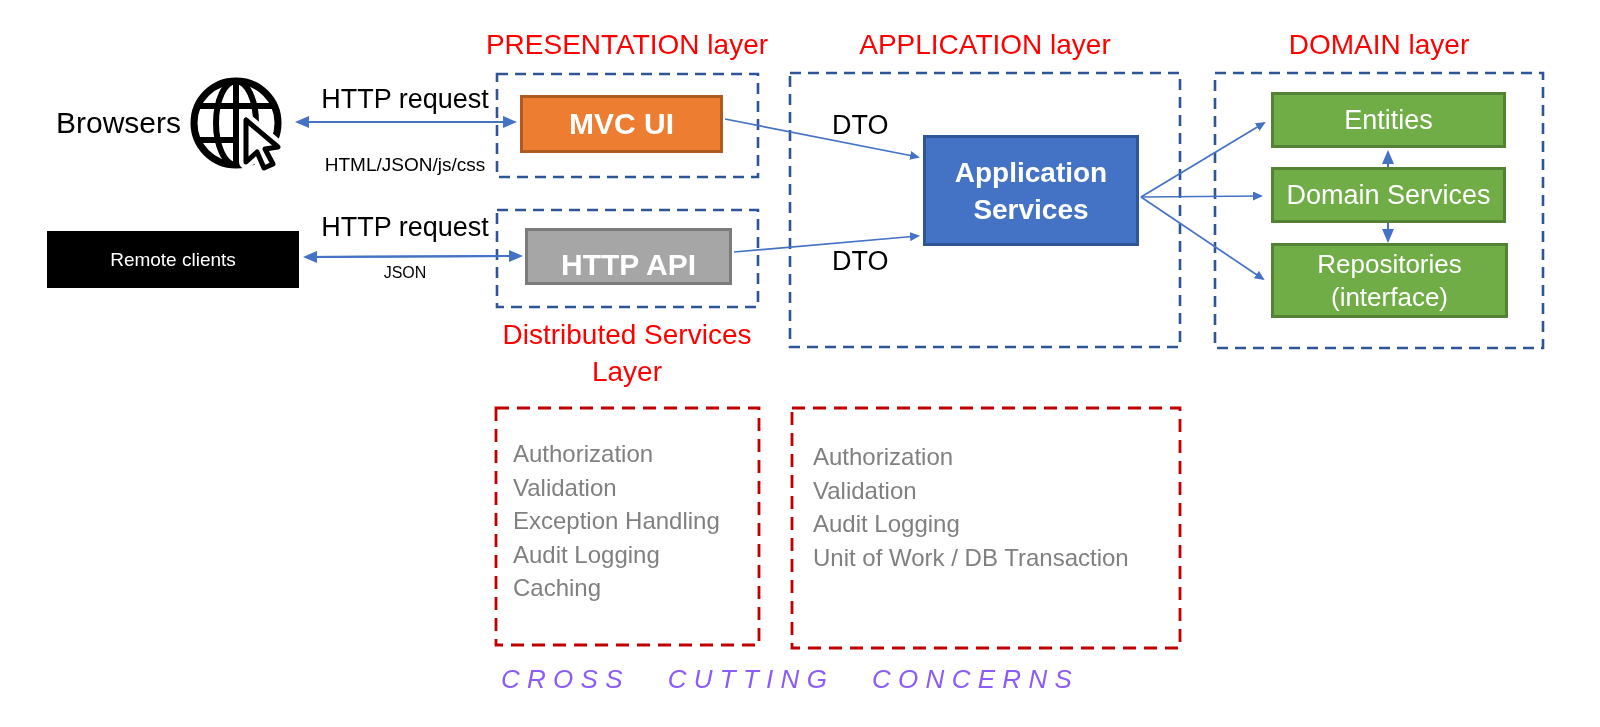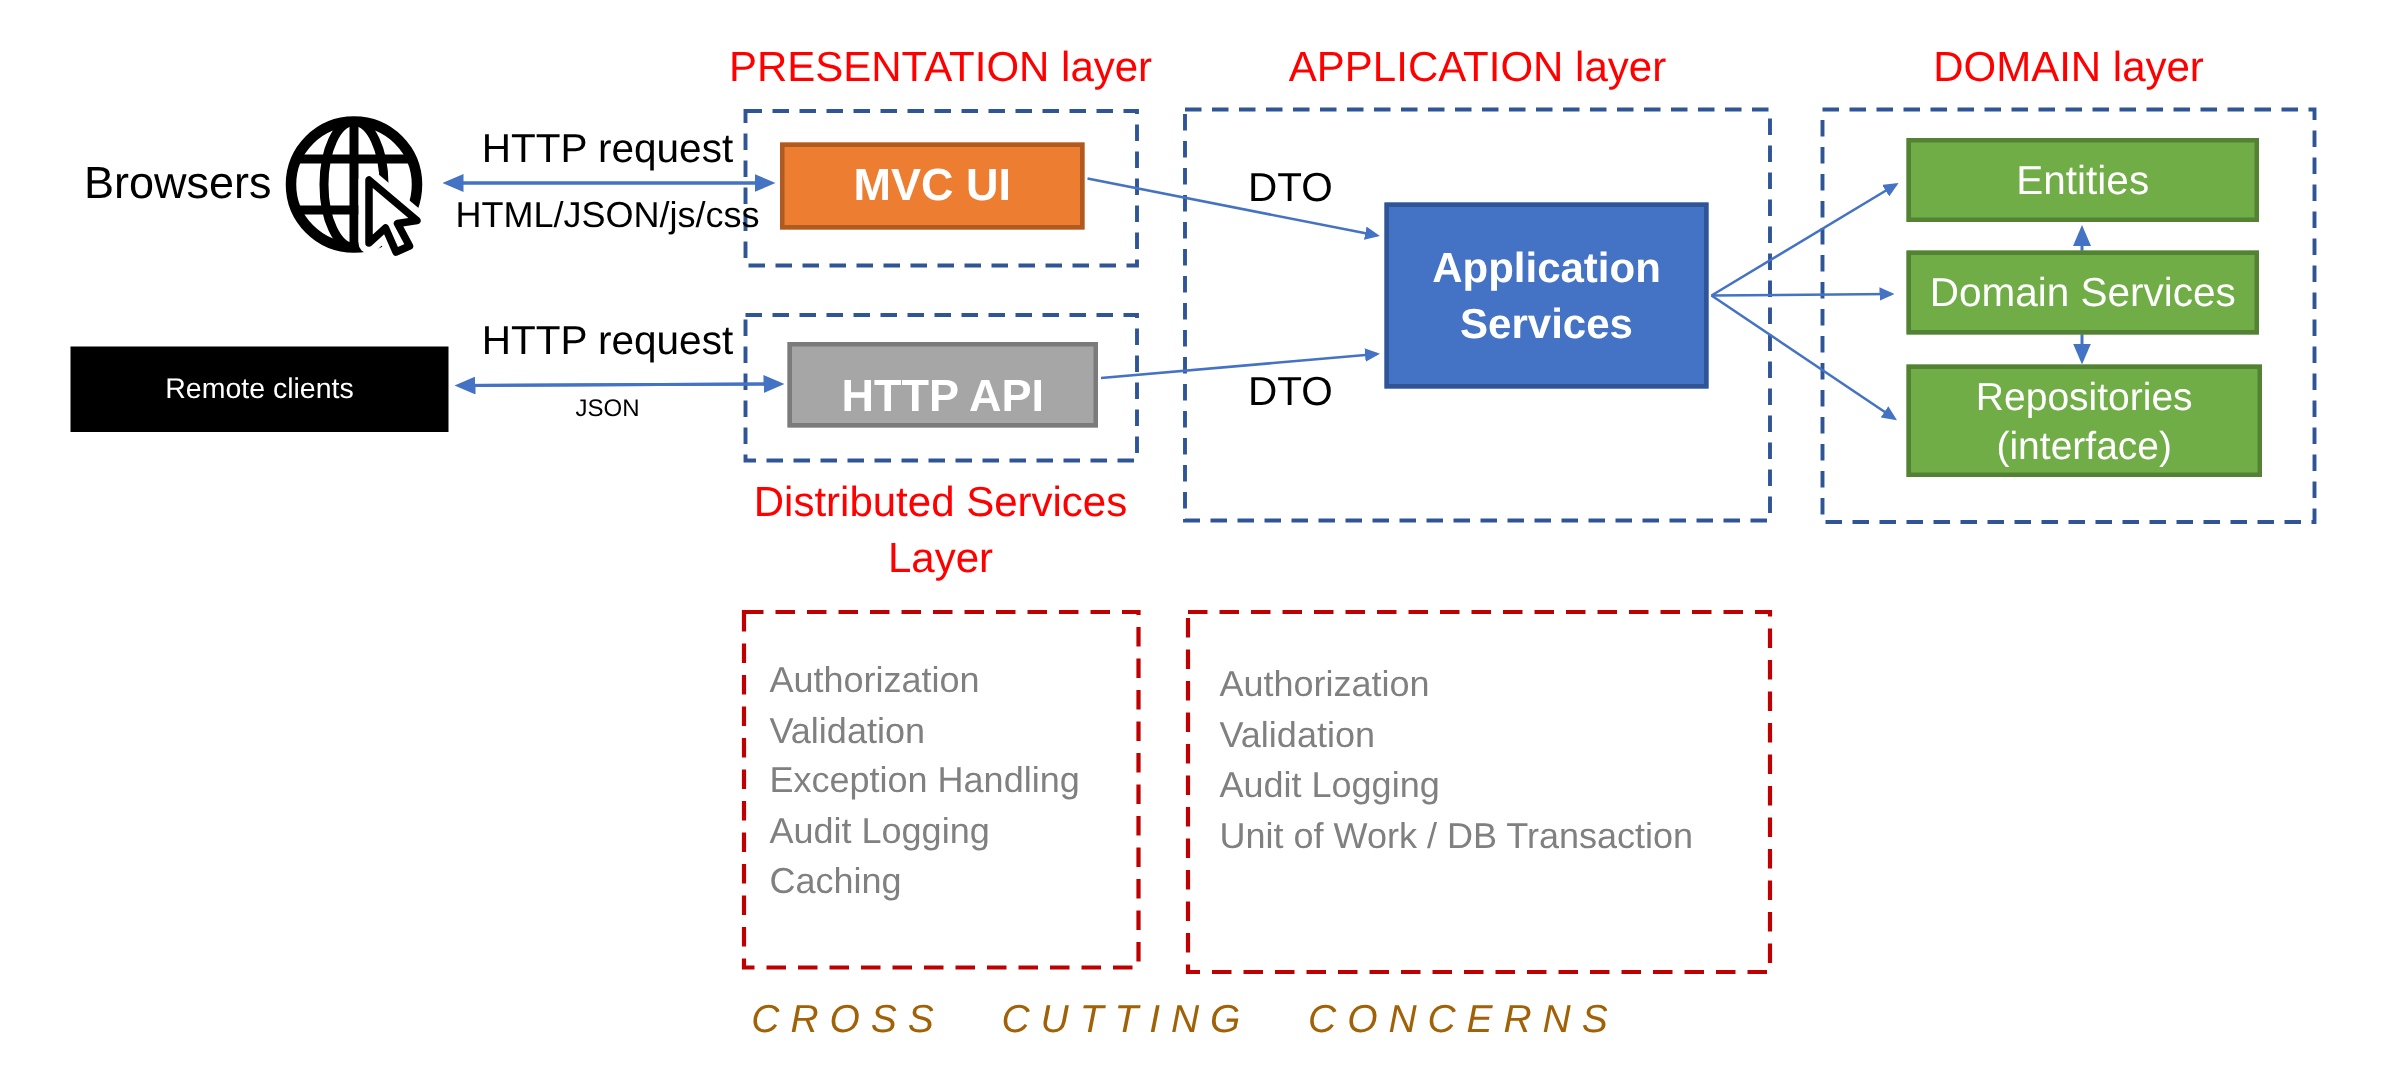--- a/index.html
+++ b/index.html
@@ -17,26 +17,26 @@
     position:absolute;display:flex;align-items:center;justify-content:center;
     color:#fff;text-align:center;box-sizing:border-box;
   }
   .mvc{background:#ED7D31;border:3px solid #AE5A21;font-weight:bold;font-size:30px;}
   .api{background:#A6A6A6;border:3px solid #7B7B7B;font-weight:bold;font-size:30px;align-items:flex-end;}
   .appsvc{background:#4472C4;border:3px solid #2F5597;font-weight:bold;font-size:28px;line-height:37px;}
   .green{background:#70AD47;border:3px solid #548235;font-size:27px;font-weight:400;line-height:33px;}
   .black-box{background:#000;font-size:19px;font-weight:400;}
   .io-label{position:absolute;text-align:center;white-space:nowrap;}
   .req{font-size:27px;}
-  .sub{font-size:24px;}
+  .sub{font-size:19px;margin-top:24px;}
   .json{font-size:16px;}
   .dto{position:absolute;font-size:27px;font-weight:500;}
   .concern-list{position:absolute;color:#808080;font-size:24px;line-height:33.5px;}
   .footer{
-    position:absolute;color:#a16207;font-style:italic;font-size:26px;font-weight:500;
+    position:absolute;color:#8b5cf6;font-style:italic;font-size:26px;font-weight:500;
     letter-spacing:0.28em;word-spacing:0.9em;text-align:center;white-space:nowrap;
   }
   .browsers{position:absolute;font-size:30px;}
 </style>
 </head>
 <body>
 
 <div class="canvas">
 
   <svg class="overlay" viewBox="0 0 1600 727">
@@ -109,21 +109,21 @@
     <span>HTTP API</span>
   </div>
   <div class="layer-title" style="left:467px;top:316px;width:320px;line-height:37px;">
     <div>Distributed Services</div>
     <div>Layer</div>
   </div>
 
   <div class="layer-title" style="left:790px;top:29px;width:390px;">APPLICATION layer</div>
   <div class="dto" style="left:832px;top:110px;">DTO</div>
   <div class="dto" style="left:832px;top:246px;">DTO</div>
-  <div class="solid-box appsvc" style="left:923px;top:135px;width:216px;height:124px;">
+  <div class="solid-box appsvc" style="left:923px;top:135px;width:216px;height:111px;">
     <div>
       <div>Application</div>
       <div>Services</div>
     </div>
   </div>
 
   <div class="layer-title" style="left:1215px;top:29px;width:328px;">DOMAIN layer</div>
   <div class="solid-box green" style="left:1271px;top:92px;width:235px;height:56px;">
     <span>Entities</span>
   </div>

